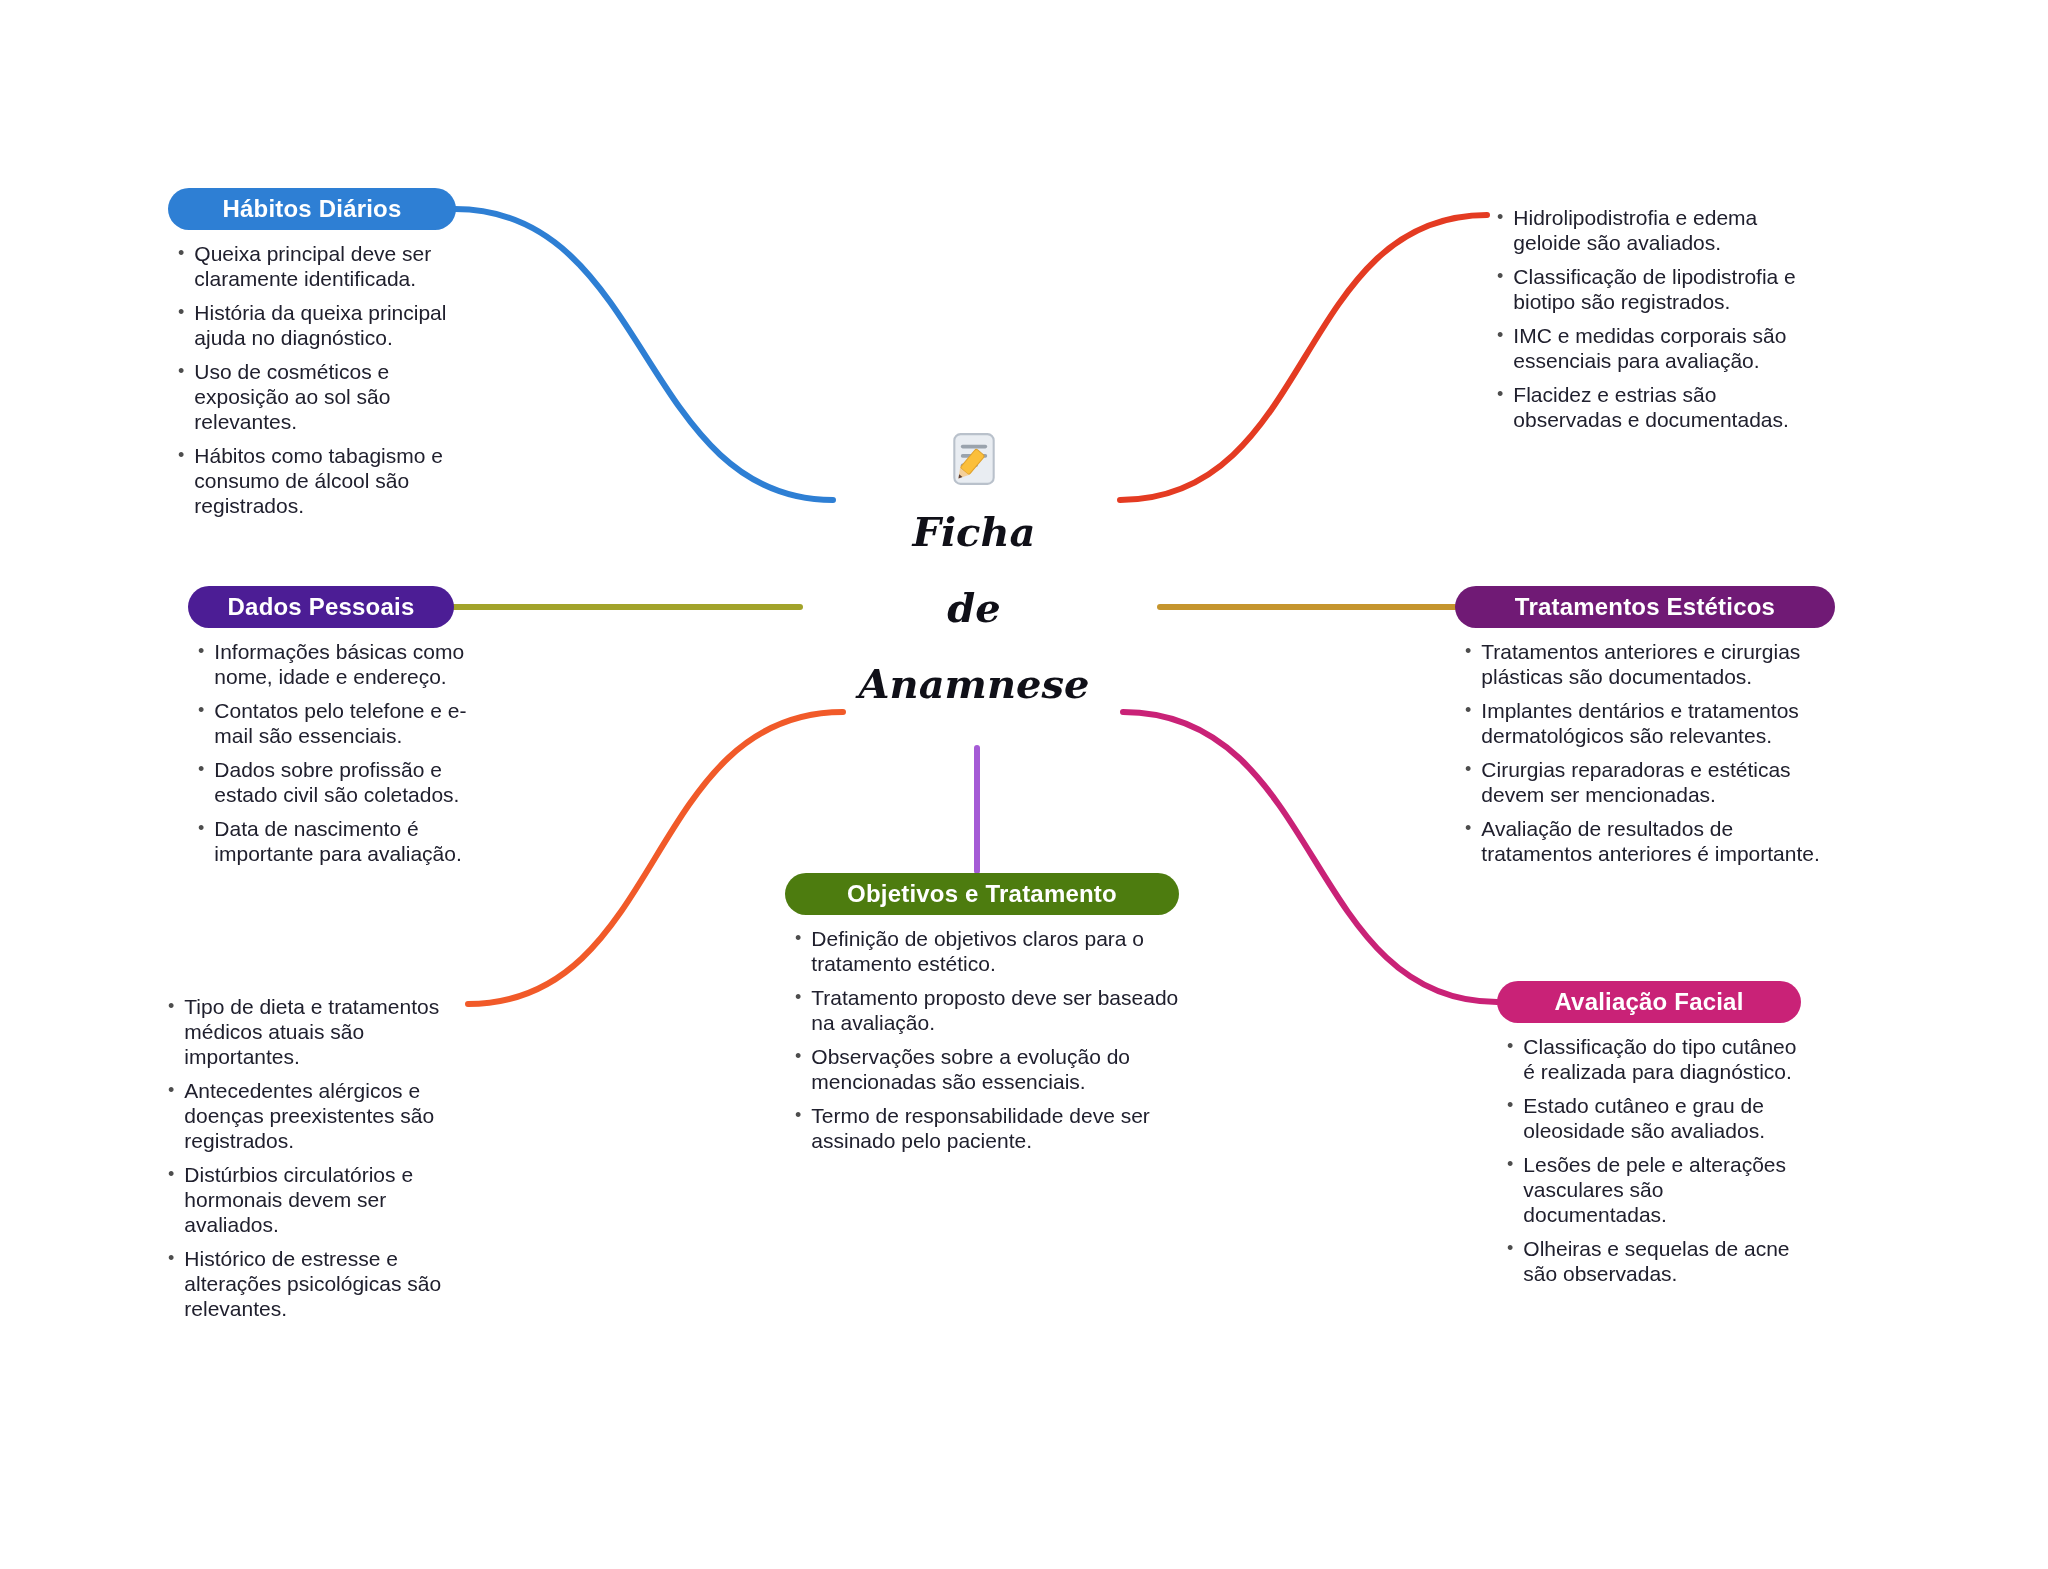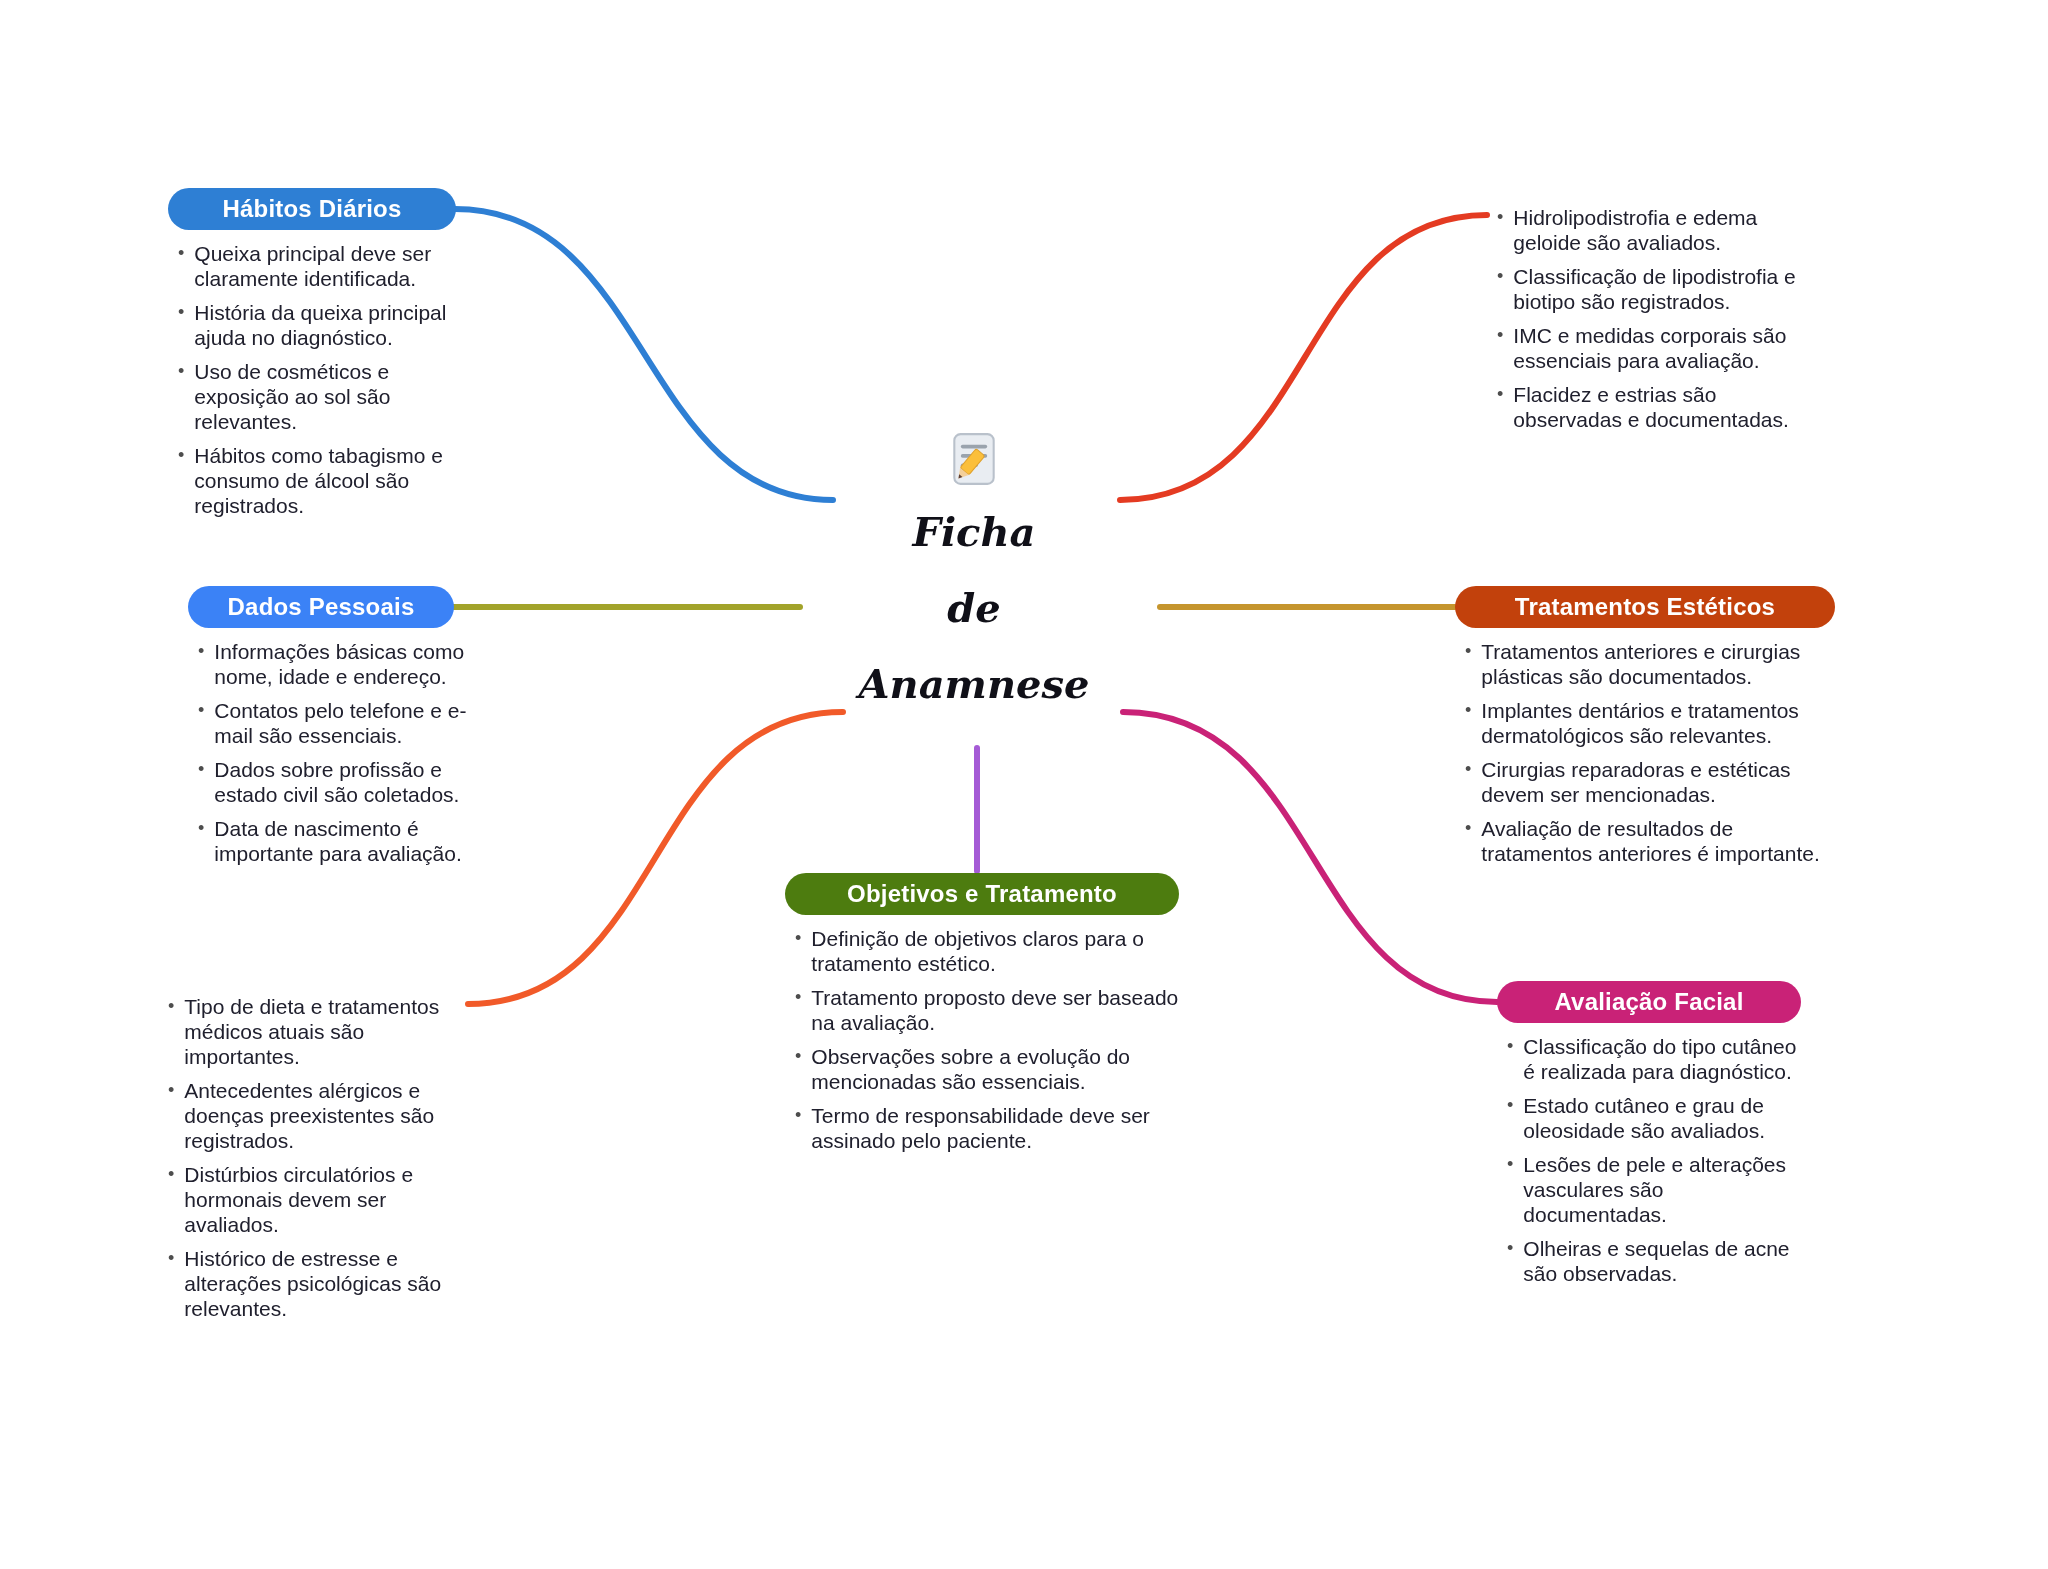--- a/index.html
+++ b/index.html
@@ -49,21 +49,21 @@
           <span>Uso de cosméticos e exposição ao sol são relevantes.</span>
         </li>
       <li>
           <span class="dot">•</span>
           <span>Hábitos como tabagismo e consumo de álcool são registrados.</span>
         </li>
     </ul>
   </div>
 
   <div class="node" style="left:188px;top:586px;width:292px;">
-    <div class="pill" style="width: 266px; background: #3b82f6;">Dados Pessoais</div>
+    <div class="pill" style="width: 266px; background: #4c1d95;">Dados Pessoais</div>
     <ul class="items">
       <li>
           <span class="dot">•</span>
           <span>Informações básicas como nome, idade e endereço.</span>
         </li>
       <li>
           <span class="dot">•</span>
           <span>Contatos pelo telefone e e-mail são essenciais.</span>
         </li>
       <li>
@@ -113,21 +113,21 @@
           <span>IMC e medidas corporais são essenciais para avaliação.</span>
         </li>
       <li>
           <span class="dot">•</span>
           <span>Flacidez e estrias são observadas e documentadas.</span>
         </li>
     </ul>
   </div>
 
   <div class="node" style="left:1455px;top:586px;width:372px;">
-    <div class="pill" style="width: 380px; background: #c2410c;">Tratamentos Estéticos</div>
+    <div class="pill" style="width: 380px; background: #701a75;">Tratamentos Estéticos</div>
     <ul class="items">
       <li>
           <span class="dot">•</span>
           <span>Tratamentos anteriores e cirurgias plásticas são documentados.</span>
         </li>
       <li>
           <span class="dot">•</span>
           <span>Implantes dentários e tratamentos dermatológicos são relevantes.</span>
         </li>
       <li>

